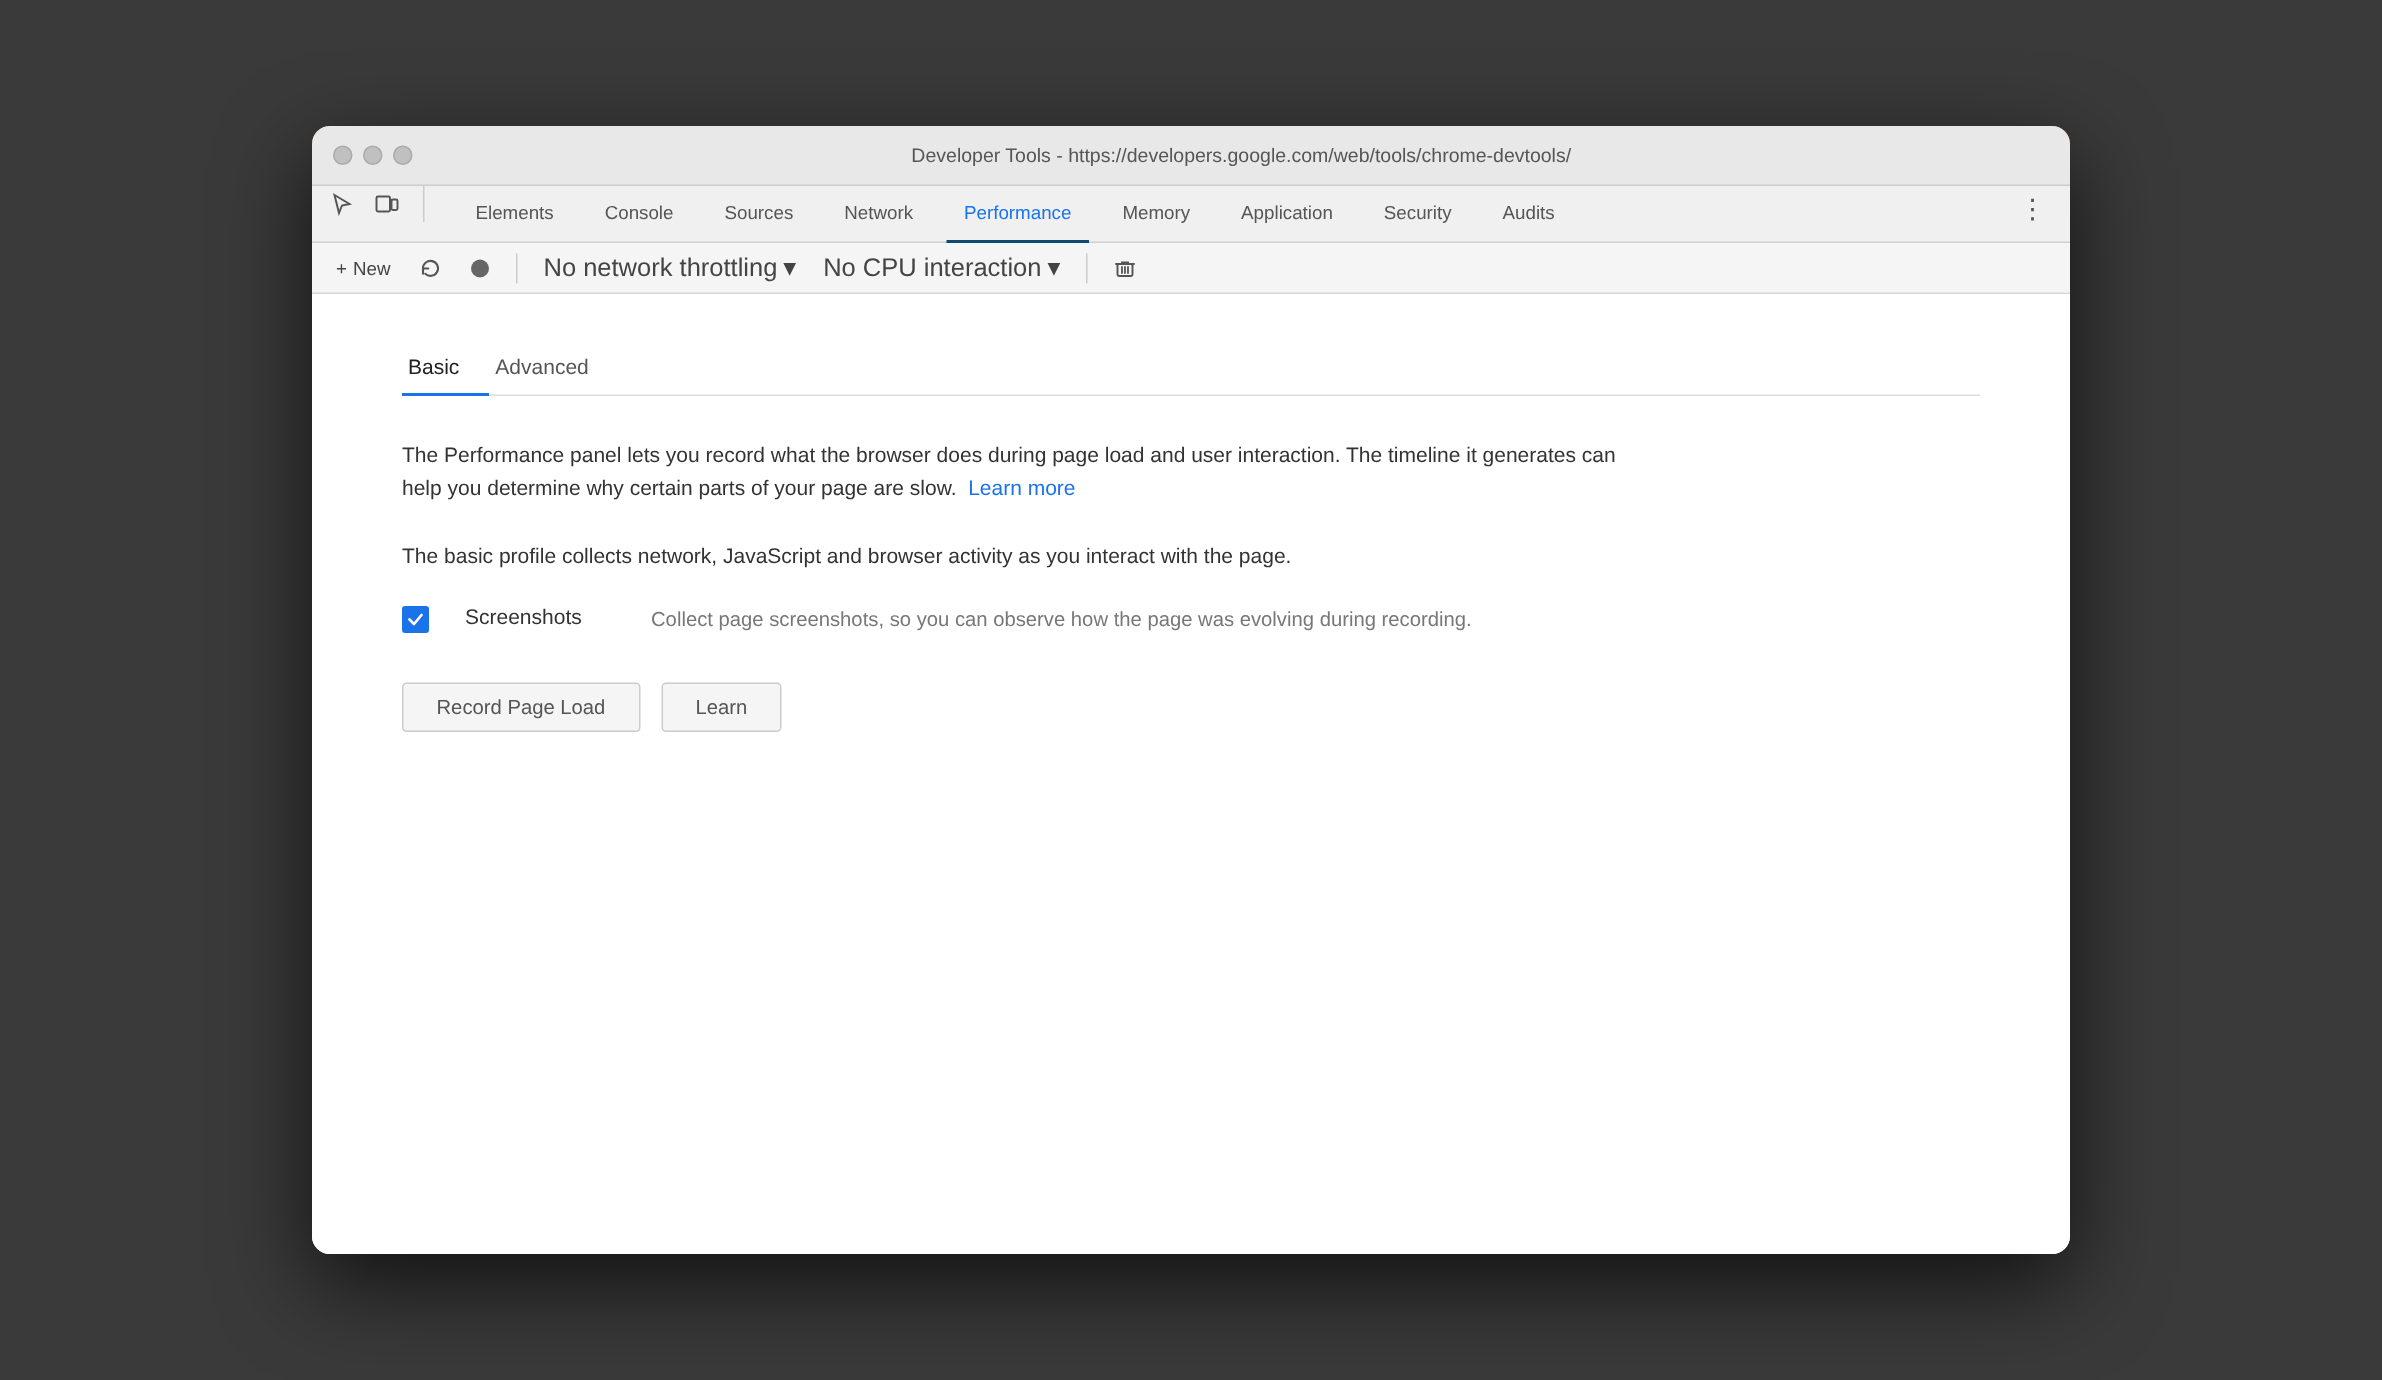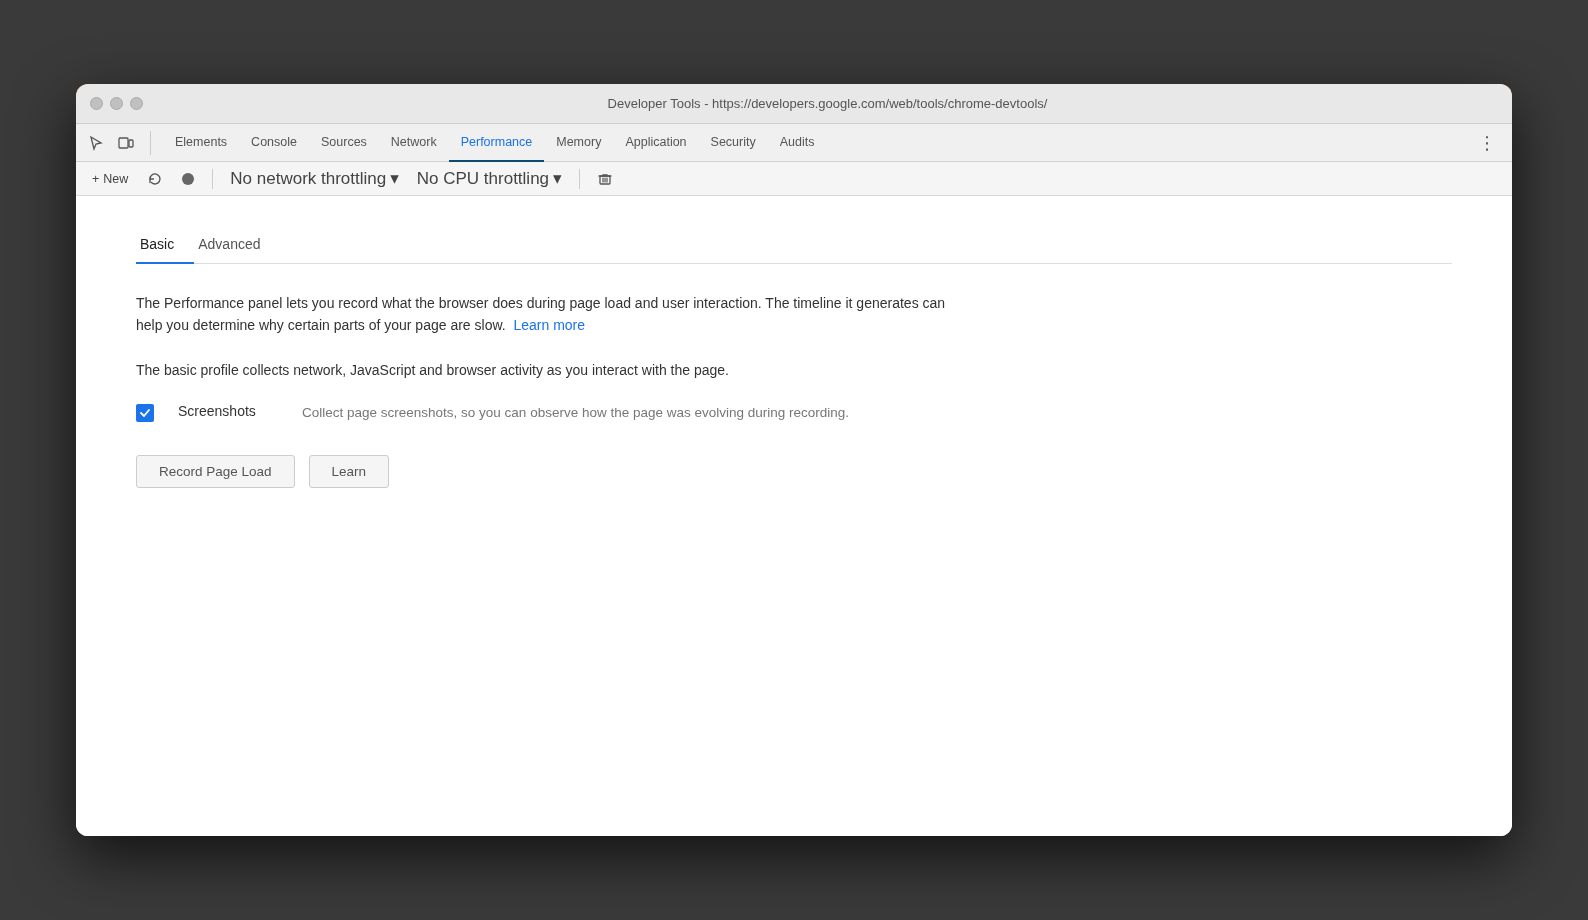--- a/index.html
+++ b/index.html
@@ -7,21 +7,21 @@
     body {
       background: #3a3a3a;
       display: flex;
       align-items: center;
       justify-content: center;
       min-height: 100vh;
       font-family: -apple-system, BlinkMacSystemFont, 'Segoe UI', Arial, sans-serif;
     }
 
     .window-wrapper {
-      width: 1436px;
+      width: 1172px;
       background: #f97316;
       border-radius: 12px;
       box-shadow: 0 20px 60px rgba(0,0,0,0.7);
       overflow: hidden;
     }
 
     .title-bar {
       background: #e8e8e8;
       height: 40px;
       display: flex;
@@ -56,24 +56,24 @@
 
     .devtools-body {
       background: #f5f5f5;
     }
 
     
     .tab-bar {
       background: #f0f0f0;
       border-bottom: 1px solid #d0d0d0;
       display: flex;
-      align-items: center;
+      align-items: flex-start;
       padding: 0 8px;
       height: 38px;
-      gap: 0;
+      gap: 10px;
     }
 
     .tab-bar-icons {
       display: flex;
       align-items: center;
       gap: 6px;
       margin-right: 12px;
       padding-right: 12px;
       border-right: 1px solid #ccc;
     }
@@ -335,21 +335,21 @@
       </button>
 
       <div class="toolbar-divider"></div>
 
       <button class="toolbar-select">
         <span>No network throttling</span>
         <span>▾</span>
       </button>
 
       <button class="toolbar-select">
-        <span>No CPU throttling</span>
+        <span>No CPU interaction</span>
         <span>▾</span>
       </button>
 
       <div class="toolbar-divider"></div>
 
       <button class="toolbar-btn">
         <svg width="14" height="14" viewBox="0 0 14 14" fill="none">
           <rect x="2" y="4" width="10" height="8" rx="1" stroke="#555" stroke-width="1.3"></rect>
           <path d="M1 4h12M5 4V3h4v1" stroke="#555" stroke-width="1.3" stroke-linecap="round"></path>
           <line x1="5" y1="6" x2="5" y2="10" stroke="#555" stroke-width="1.2" stroke-linecap="round"></line>

